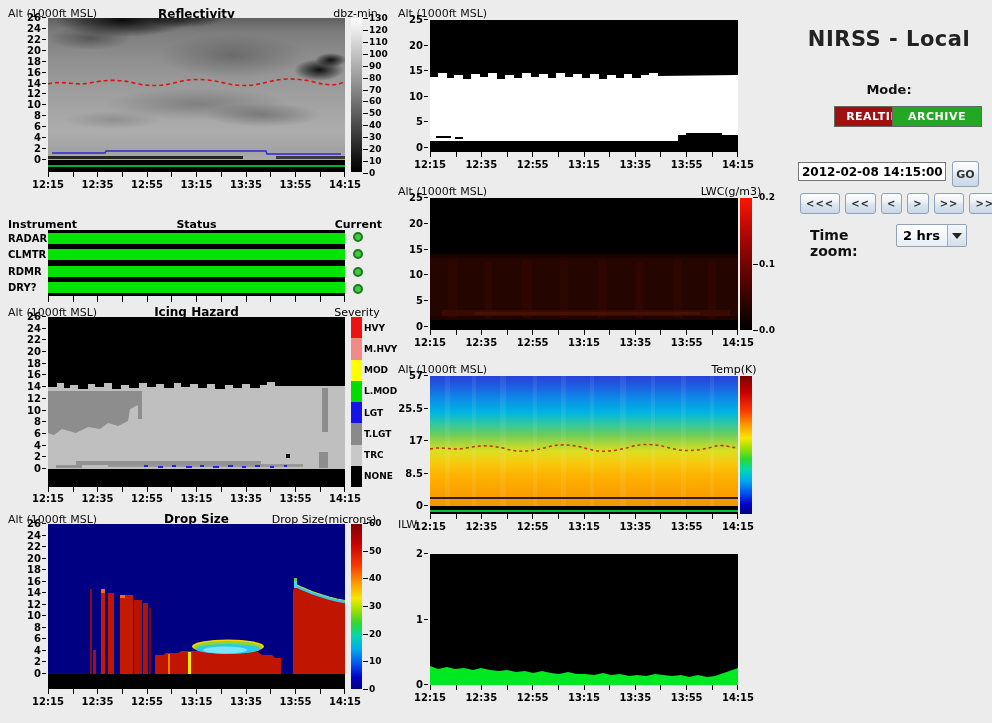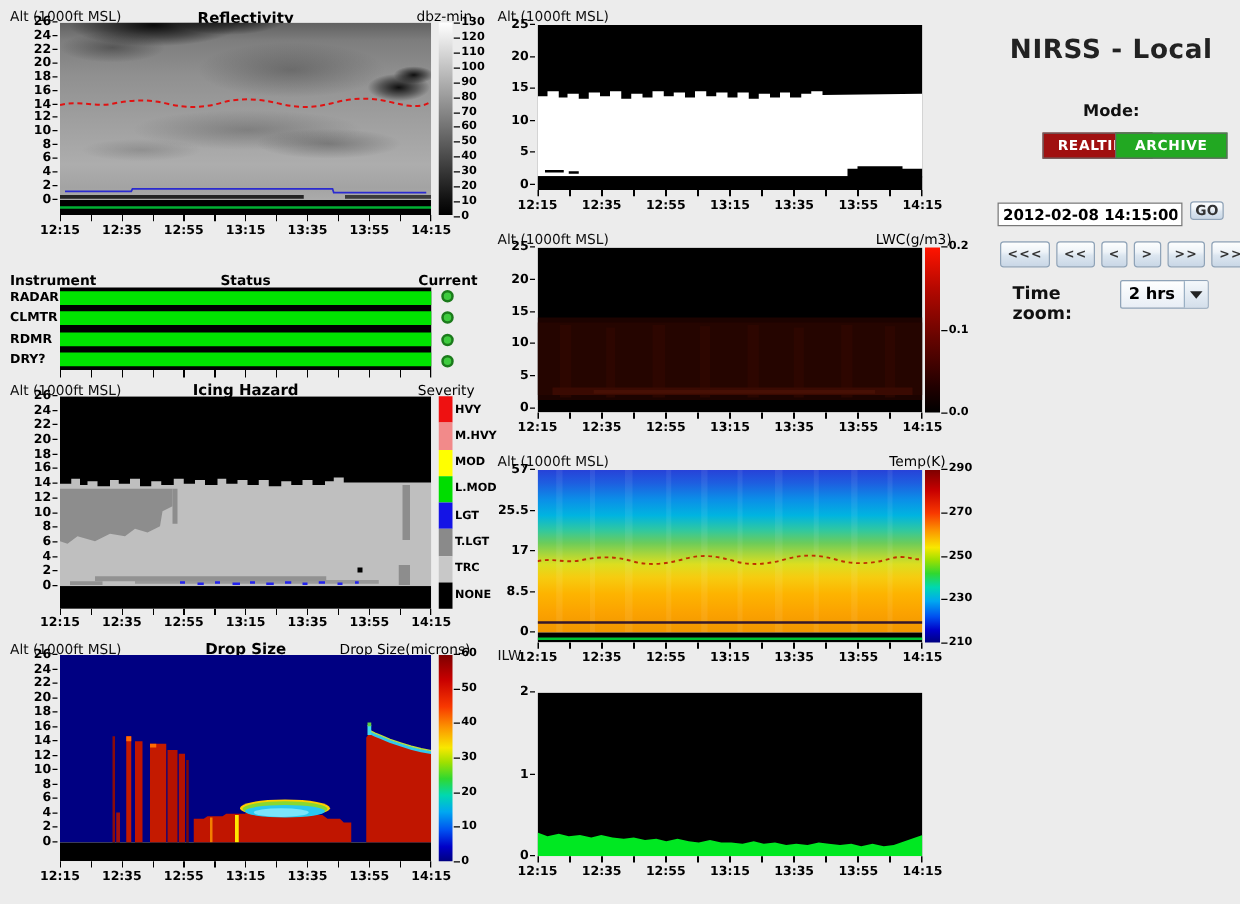--- a/index.html
+++ b/index.html
@@ -681,42 +681,20 @@
         <rect x="251" width="5" height="130"></rect>
           <rect x="280" width="4" height="130"></rect>
       </g>
       <path d="M0,73 C12,70 22,75 36,72 S62,69 76,73 S104,75 118,71 S144,69 158,73 S186,75 200,71 S226,68 240,72 S268,75 282,71 S300,73 308,71" fill="none" stroke="#c03000" stroke-width="1.5" stroke-dasharray="3 3"></path>
       <rect x="0" y="121" width="308" height="2" fill="#200a30" opacity="0.9"></rect>
       <rect x="0" y="130" width="308" height="8" fill="#000"></rect>
       <rect x="0" y="134" width="308" height="2" fill="#00c233"></rect>
     </svg>
   </div>
   <div class="colorbar" style="left:740px;top:376px;width:12px;height:138px;background:linear-gradient(180deg,#7e0000 0%,#c80000 12%,#f83800 25%,#fc9400 35%,#f8e800 45%,#a0e000 52%,#30d830 60%,#00d8b0 68%,#00a8f0 76%,#0050f0 85%,#0000c8 93%,#000080 100%)"></div>
-  <div class="cblabels" style="left:753px;top:371px;height:148px">
-      <div class="cbtick">
-        <i></i>
-        <span>290</span>
-      </div>
-      <div class="cbtick">
-        <i></i>
-        <span>270</span>
-      </div>
-      <div class="cbtick">
-        <i></i>
-        <span>250</span>
-      </div>
-      <div class="cbtick">
-        <i></i>
-        <span>230</span>
-      </div>
-      <div class="cbtick">
-        <i></i>
-        <span>210</span>
-      </div>
-    </div>
   <div class="xticks mid" style="left:430px;top:514px;width:308px"></div>
   <div class="xlabels" style="left:410px;top:521px;width:348px">
       <span>12:15</span>
       <span>12:35</span>
       <span>12:55</span>
       <span>13:15</span>
       <span>13:35</span>
       <span>13:55</span>
       <span>14:15</span>
     </div>
@@ -751,21 +729,21 @@
       <span>13:35</span>
       <span>13:55</span>
       <span>14:15</span>
     </div>
 
   <div class="ctrl-title" style="left:793px;top:27px;width:192px">NIRSS - Local</div>
   <div class="ctrl-label" style="left:793px;top:82px;width:192px">Mode:</div>
   <div class="mode-btn" style="left: 798px; top: 106px; width: 88px; height: 21px; background: rgb(160, 16, 16); margin-left: 36px;">REALTIME</div>
   <div class="mode-btn" style="left: 892px; top: 106px; width: 90px; height: 21px; background: rgb(34, 168, 34);">ARCHIVE</div>
   <input class="time-input" style="left: 798px; top: 162px; width: 148px; height: 19px;" value="2012-02-08 14:15:00">
-  <div class="btn3d abs" style="left:952px;top:161px;width:27px;height:15px;font-size:11px">GO</div>
+  <div class="btn3d abs" style="left:952px;top:161px;width:27px;height:26px;font-size:11px">GO</div>
   <div class="nav-row" style="left:800px;top:193px">
       <div class="btn3d nav-btn">&lt;&lt;&lt;</div>
       <div class="btn3d nav-btn">&lt;&lt;</div>
       <div class="btn3d nav-btn">&lt;</div>
       <div class="btn3d nav-btn">&gt;</div>
       <div class="btn3d nav-btn">&gt;&gt;</div>
       <div class="btn3d nav-btn">&gt;&gt;&gt;</div>
     </div>
   <div class="ctrl-label" style="left:810px;top:227px;width:84px;text-align:left;font-size:14px">Time zoom:</div>
   <div class="select" style="left:896px;top:224px;height:23px">

